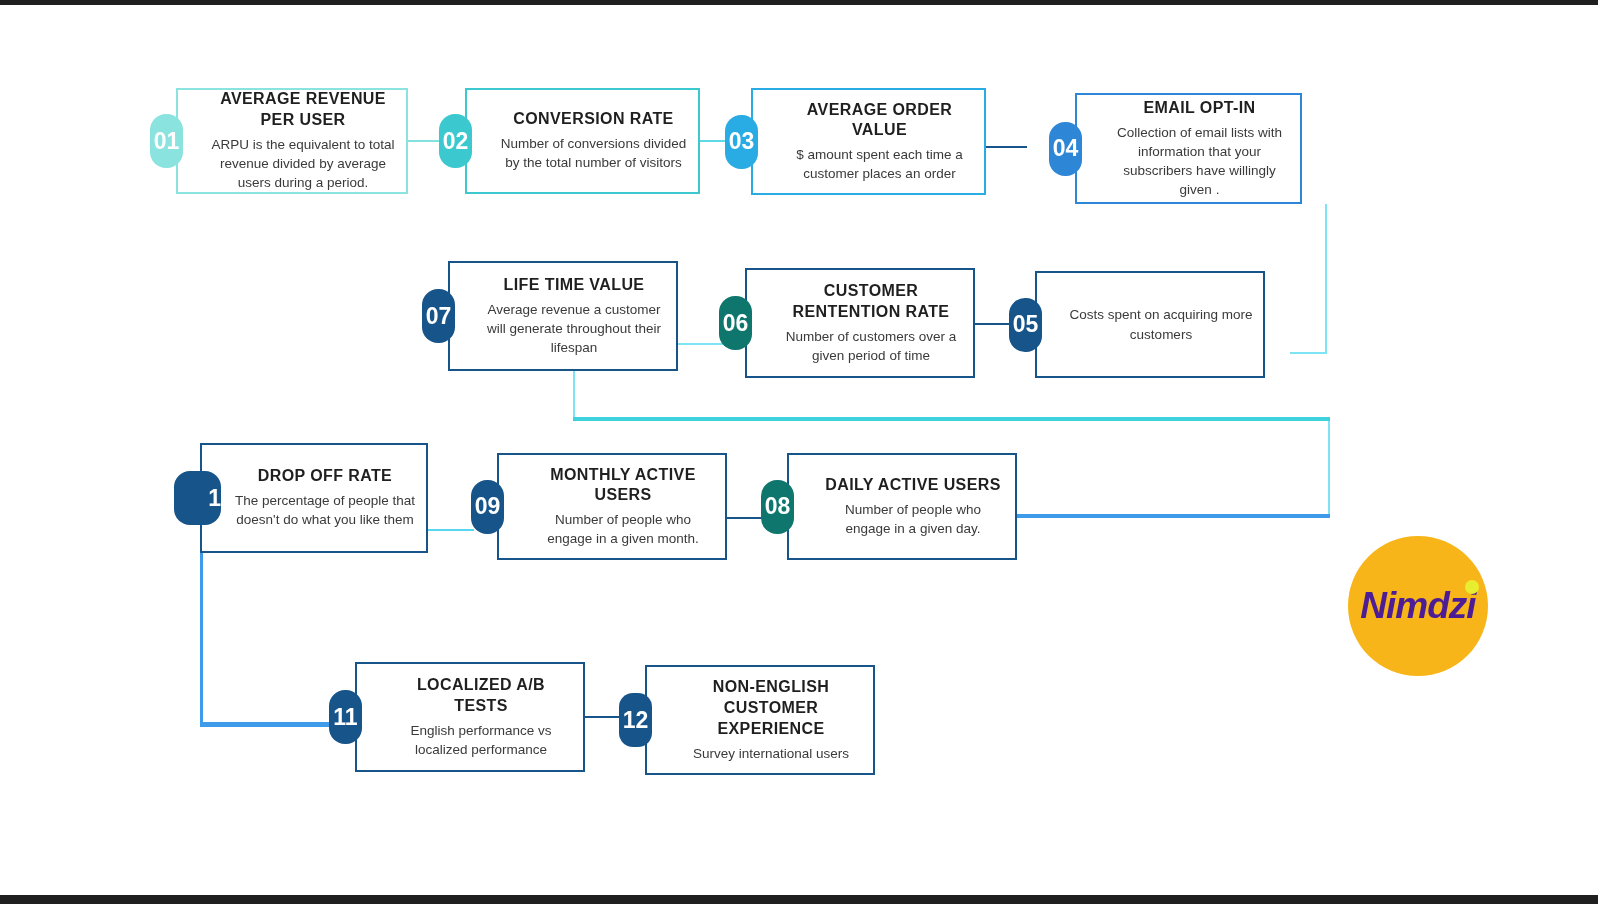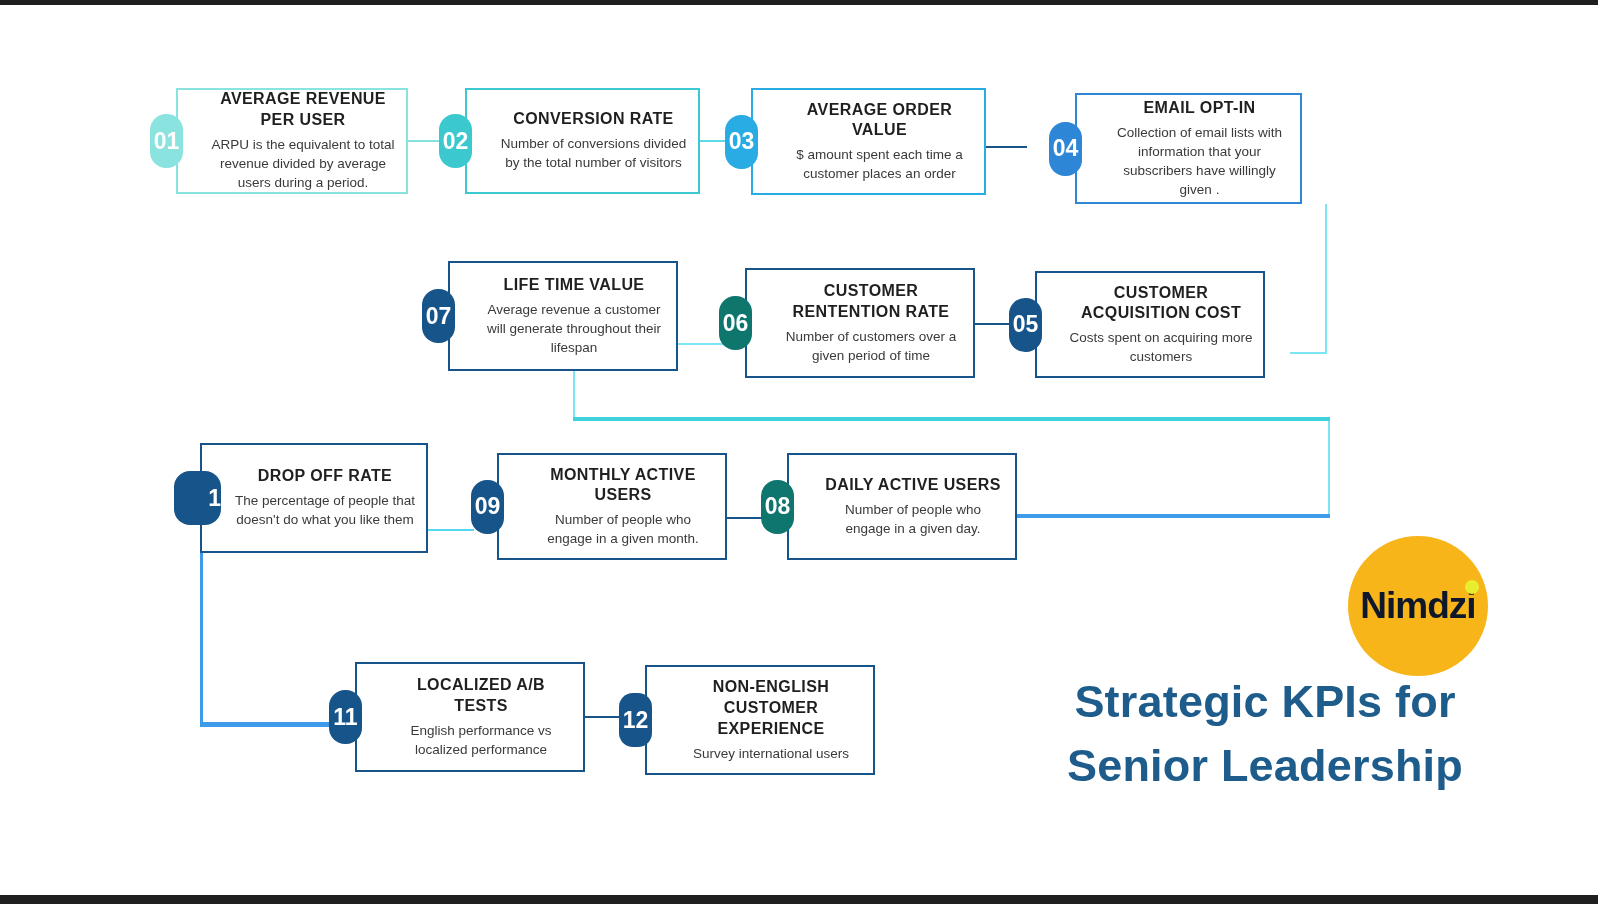--- a/index.html
+++ b/index.html
@@ -161,21 +161,20 @@
   </div>
 
   <div class="kpi-box" style="left: 745px; top: 268px; width: 230px; height: 110px; border-color: rgb(23, 84, 138);">
     <div class="badge" style="background: #0f766e;">06</div>
     <div class="kpi-title">CUSTOMER RENTENTION RATE</div>
     <div class="kpi-desc">Number of customers  over a given period of time</div>
   </div>
 
   <div class="kpi-box" style="left: 1035px; top: 271px; width: 230px; height: 107px; border-color: rgb(23, 84, 138);">
     <div class="badge" style="background: rgb(23, 84, 138);">05</div>
-    <div class="kpi-title">CUSTOMER ACQUISITION COST</div>
     <div class="kpi-desc">Costs spent on acquiring more customers</div>
   </div>
 
   <div class="kpi-box" style="left: 200px; top: 443px; width: 228px; height: 110px; border-color: rgb(23, 84, 138);">
     <div class="badge" style="background: rgb(23, 84, 138); padding-left: 47px;">10</div>
     <div class="kpi-title">DROP OFF RATE</div>
     <div class="kpi-desc">The percentage of people that doesn't do what you like them</div>
   </div>
 
   <div class="kpi-box" style="left: 497px; top: 453px; width: 230px; height: 107px; border-color: rgb(23, 84, 138);">
@@ -196,22 +195,18 @@
     <div class="kpi-desc">English performance vs localized performance</div>
   </div>
 
   <div class="kpi-box" style="left: 645px; top: 665px; width: 230px; height: 110px; border-color: rgb(23, 84, 138);">
     <div class="badge" style="background: rgb(23, 84, 138); border-radius: 14px;">12</div>
     <div class="kpi-title">NON-ENGLISH CUSTOMER EXPERIENCE</div>
     <div class="kpi-desc">Survey international users</div>
   </div>
 
   <div class="logo-circle" style="background: rgb(247, 181, 25);">
-    <span class="logo-text" style="color: #0f172a;">Nimdzi</span>
+    <span class="logo-text" style="color: #4c1d95; font-style: italic;">Nimdzi</span>
     <span class="logo-dot" style="background: rgb(233, 237, 48);"></span>
   </div>
 
-  <div class="main-title" style="color: rgb(30, 92, 139);">
-    <div>Strategic KPIs for</div>
-    <div>Senior Leadership</div>
-  </div>
 
 </div>
 
 </body></html>

